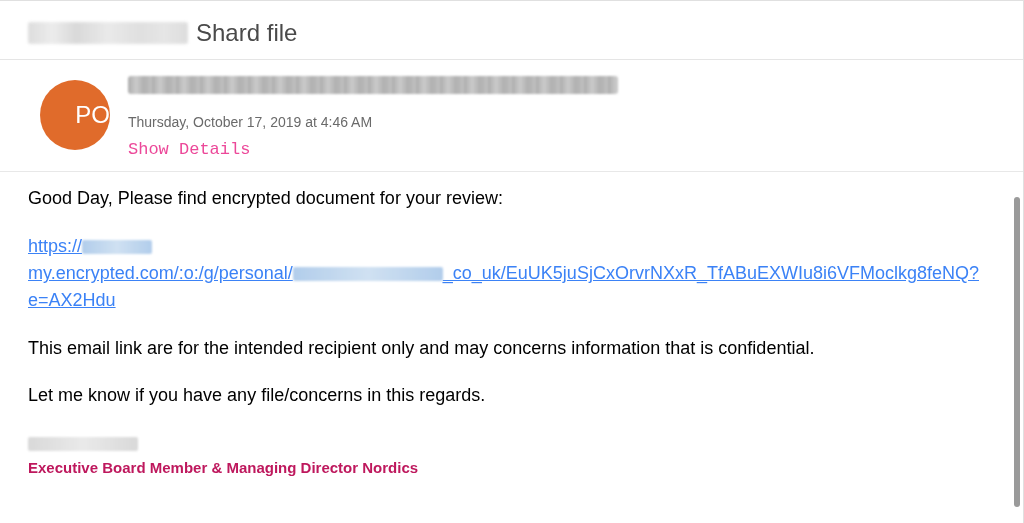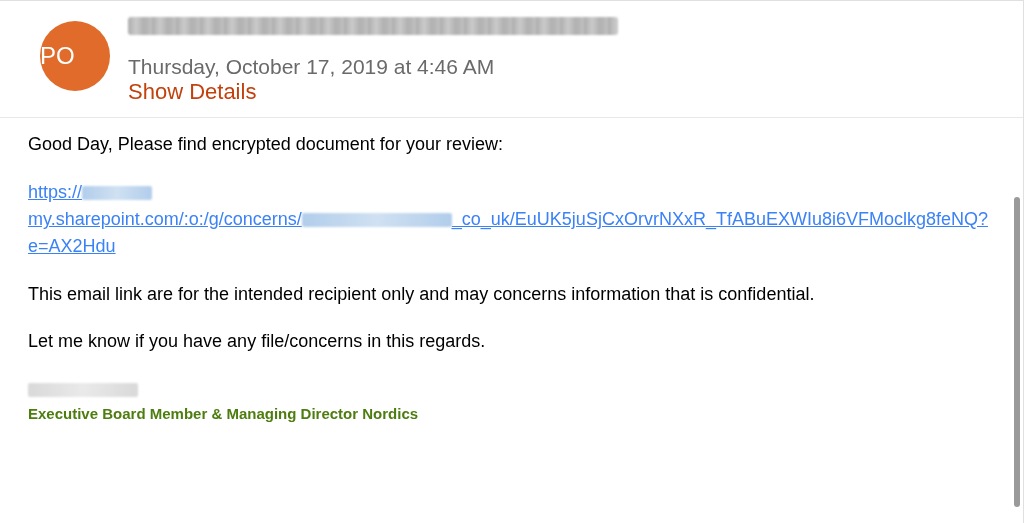--- a/index.html
+++ b/index.html
@@ -44,21 +44,21 @@
       border-bottom: 1px solid #e8e8e8;
       gap: 18px;
     }
     .avatar {
       width: 70px;
       height: 70px;
       border-radius: 50%;
       background: #e06b2b;
       display: flex;
       align-items: center;
-      justify-content: flex-start;
+      justify-content: flex-end;
       color: #fff;
       font-size: 24px;
       font-weight: 400;
       flex-shrink: 0;
       margin-top: 6px;
     }
     .header-meta {
       flex: 1;
       padding-top: 2px;
     }
@@ -66,27 +66,28 @@
       width: 490px;
       height: 18px;
       background: repeating-linear-gradient(90deg, #8a8a8a 0px, #b5b5b5 8px, #909090 16px, #a8a8a8 24px);
       border-radius: 3px;
       filter: blur(1.2px);
       opacity: 0.7;
       margin-bottom: 20px;
     }
     .date-line {
       color: #6a6a6a;
-      font-size: 21px;
-      margin-bottom: 0;
+      font-size: 14px;
+      margin-bottom: 10px;
     }
     .show-details {
-      color: #c2410c;
-      font-size: 22px;
+      color: #ec4899;
+      font-size: 17px;
       cursor: pointer;
+      font-family: Liberation Mono, monospace;
     }
     .body-content {
       padding: 14px 20px 10px 28px;
       font-size: 18px;
       color: #000;
       line-height: 1.4;
     }
     .body-content p {
       margin-bottom: 22px;
     }
@@ -110,57 +111,61 @@
       width: 110px;
       height: 14px;
       background: linear-gradient(90deg, #d0d0d0 0%, #e5e5e5 50%, #d0d0d0 100%);
       border-radius: 2px;
       filter: blur(1px);
       opacity: 0.8;
       margin-bottom: 6px;
       margin-top: 28px;
     }
     .sig-title {
-      color: #4d7c0f;
+      color: #be185d;
       font-size: 15px;
       font-weight: 600;
     }
     .scrollbar {
       position: absolute;
       right: 3px;
       top: 196px;
       width: 6px;
       height: 310px;
       background: #9a9a9a;
       border-radius: 3px;
     }
   </style>
 </head>
 <body>
 
 <div class="container">
 
+  <div class="subject-row">
+    <span class="redact-subject"></span>
+    <span class="subject-text">Shard file</span>
+  </div>
 
   <div class="header-block">
     <div class="avatar">
       <span>PO</span>
     </div>
     <div class="header-meta">
       <div class="redact-from"></div>
       <div class="date-line">Thursday, October 17, 2019 at 4:46 AM</div>
       <div class="show-details">Show Details</div>
     </div>
   </div>
 
   <div class="body-content">
     <p>Good Day, Please find encrypted document for your review:</p>
 
     <div class="link-block">
       <span>https://</span><span class="redact-link-inline" style="width:70px"></span><br>
-      <span>my.sharepoint.com/:o:/g/concerns/</span><span class="redact-link-inline" style="width:150px"></span><span>_co_uk/EuUK5juSjCxOrvrNXxR_TfABuEXWIu8i6VFMoclkg8feNQ?</span><br>
+      <span>my.encrypted.com/:o:/g/personal/</span><span class="redact-link-inline" style="width:150px"></span><span>_co_uk/EuUK5juSjCxOrvrNXxR_TfABuEXWIu8i6VFMoclkg8feNQ?</span><br>
       <span>e=AX2Hdu</span>
     </div>
 
     <p>This email link are for the intended recipient only and may concerns information that is confidential.</p>
     <p>Let me know if you have any file/concerns in this regards.</p>
 
     <div class="sig-redact"></div>
     <div class="sig-title">Executive Board Member &amp; Managing Director Nordics</div>
   </div>
 

